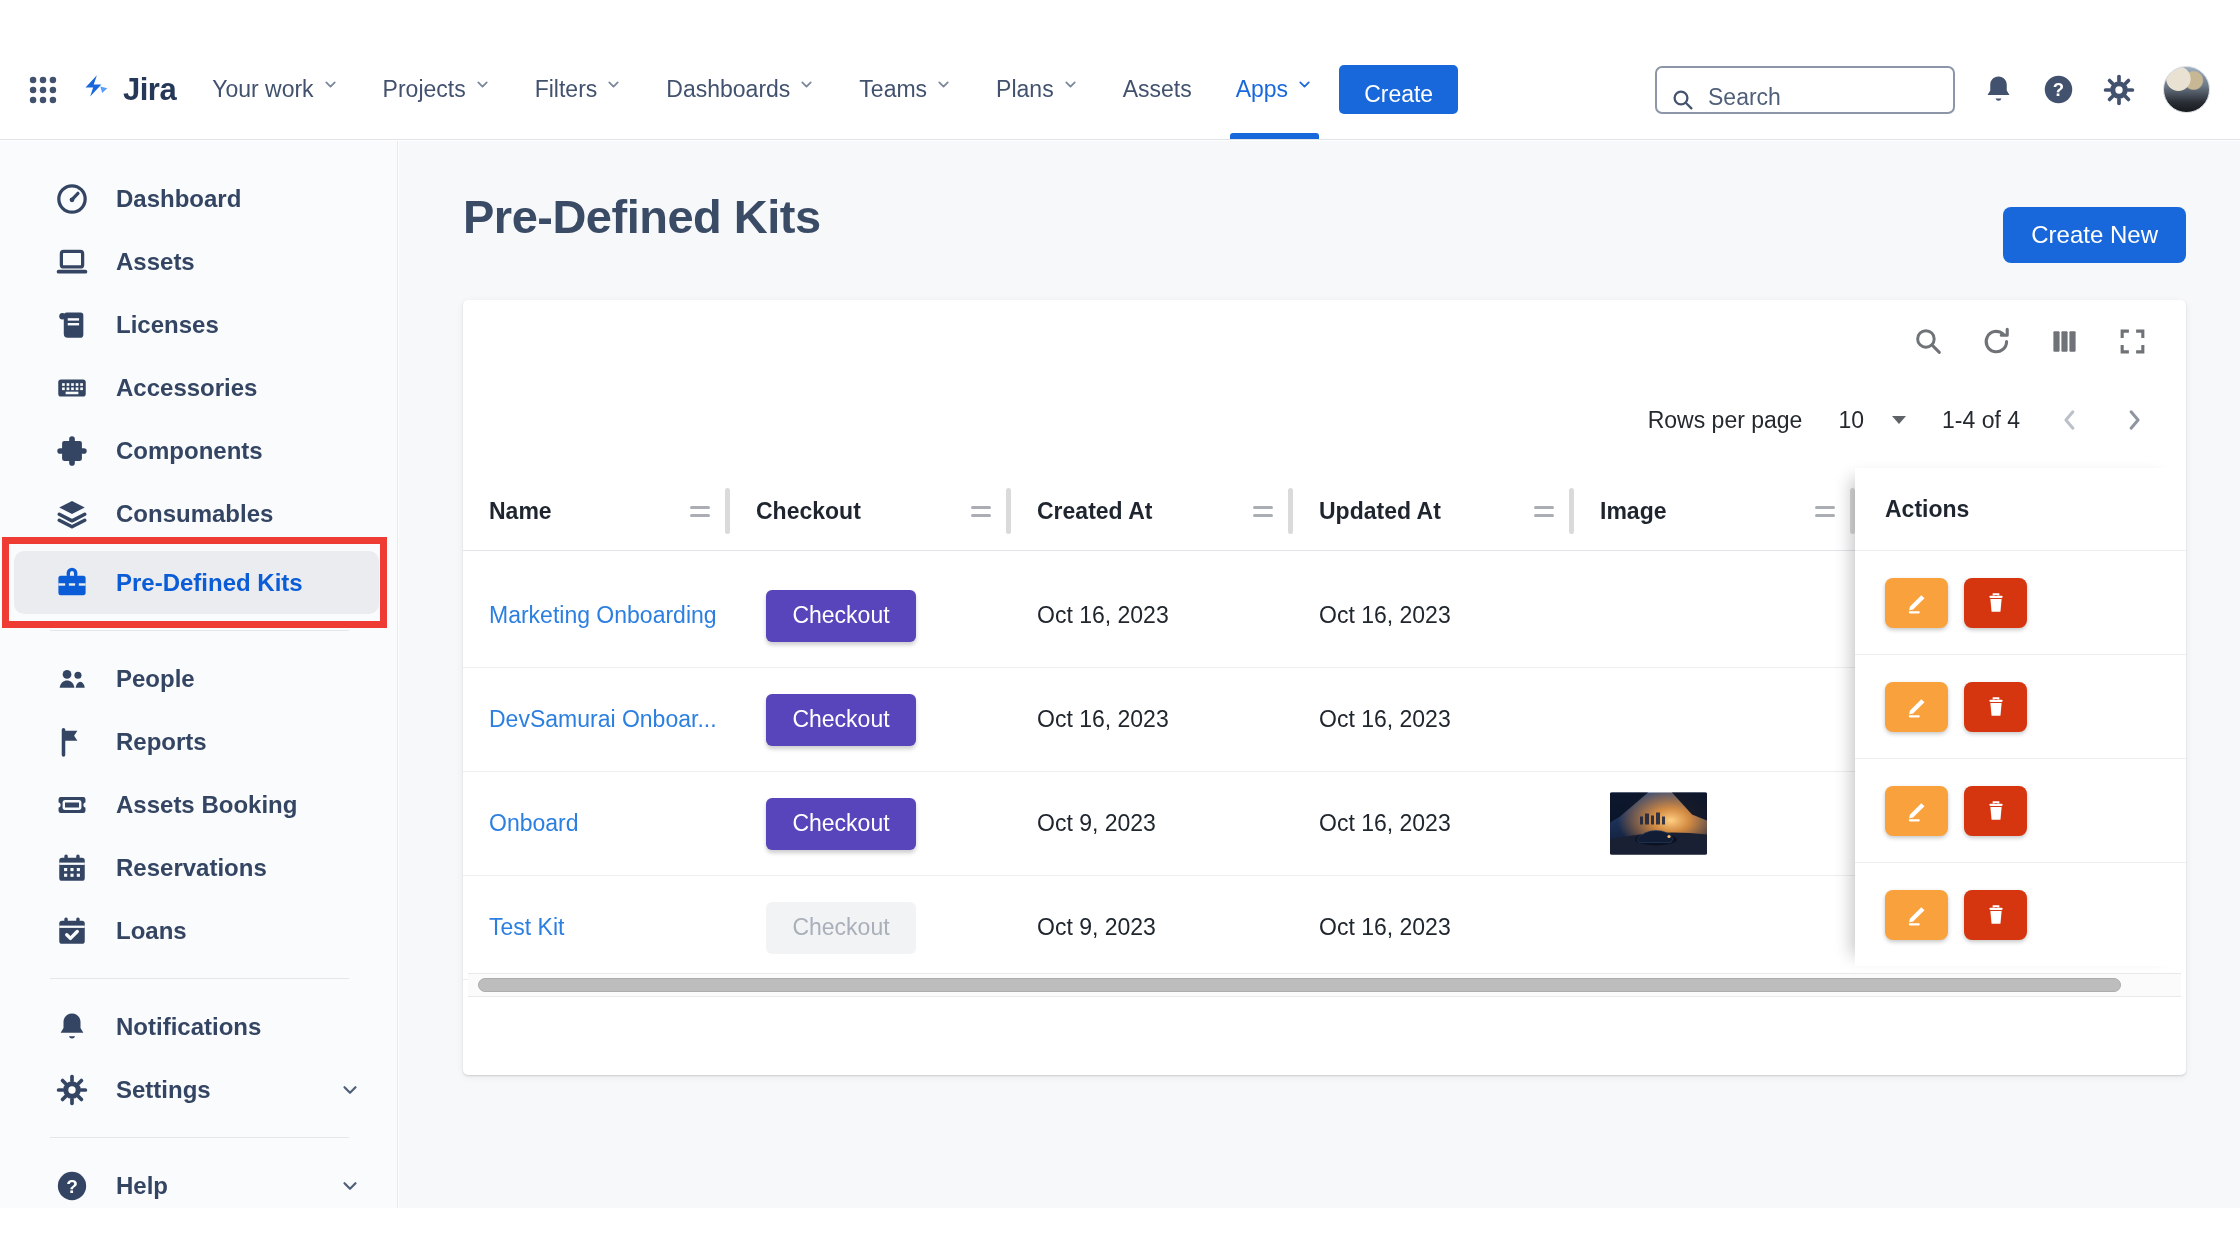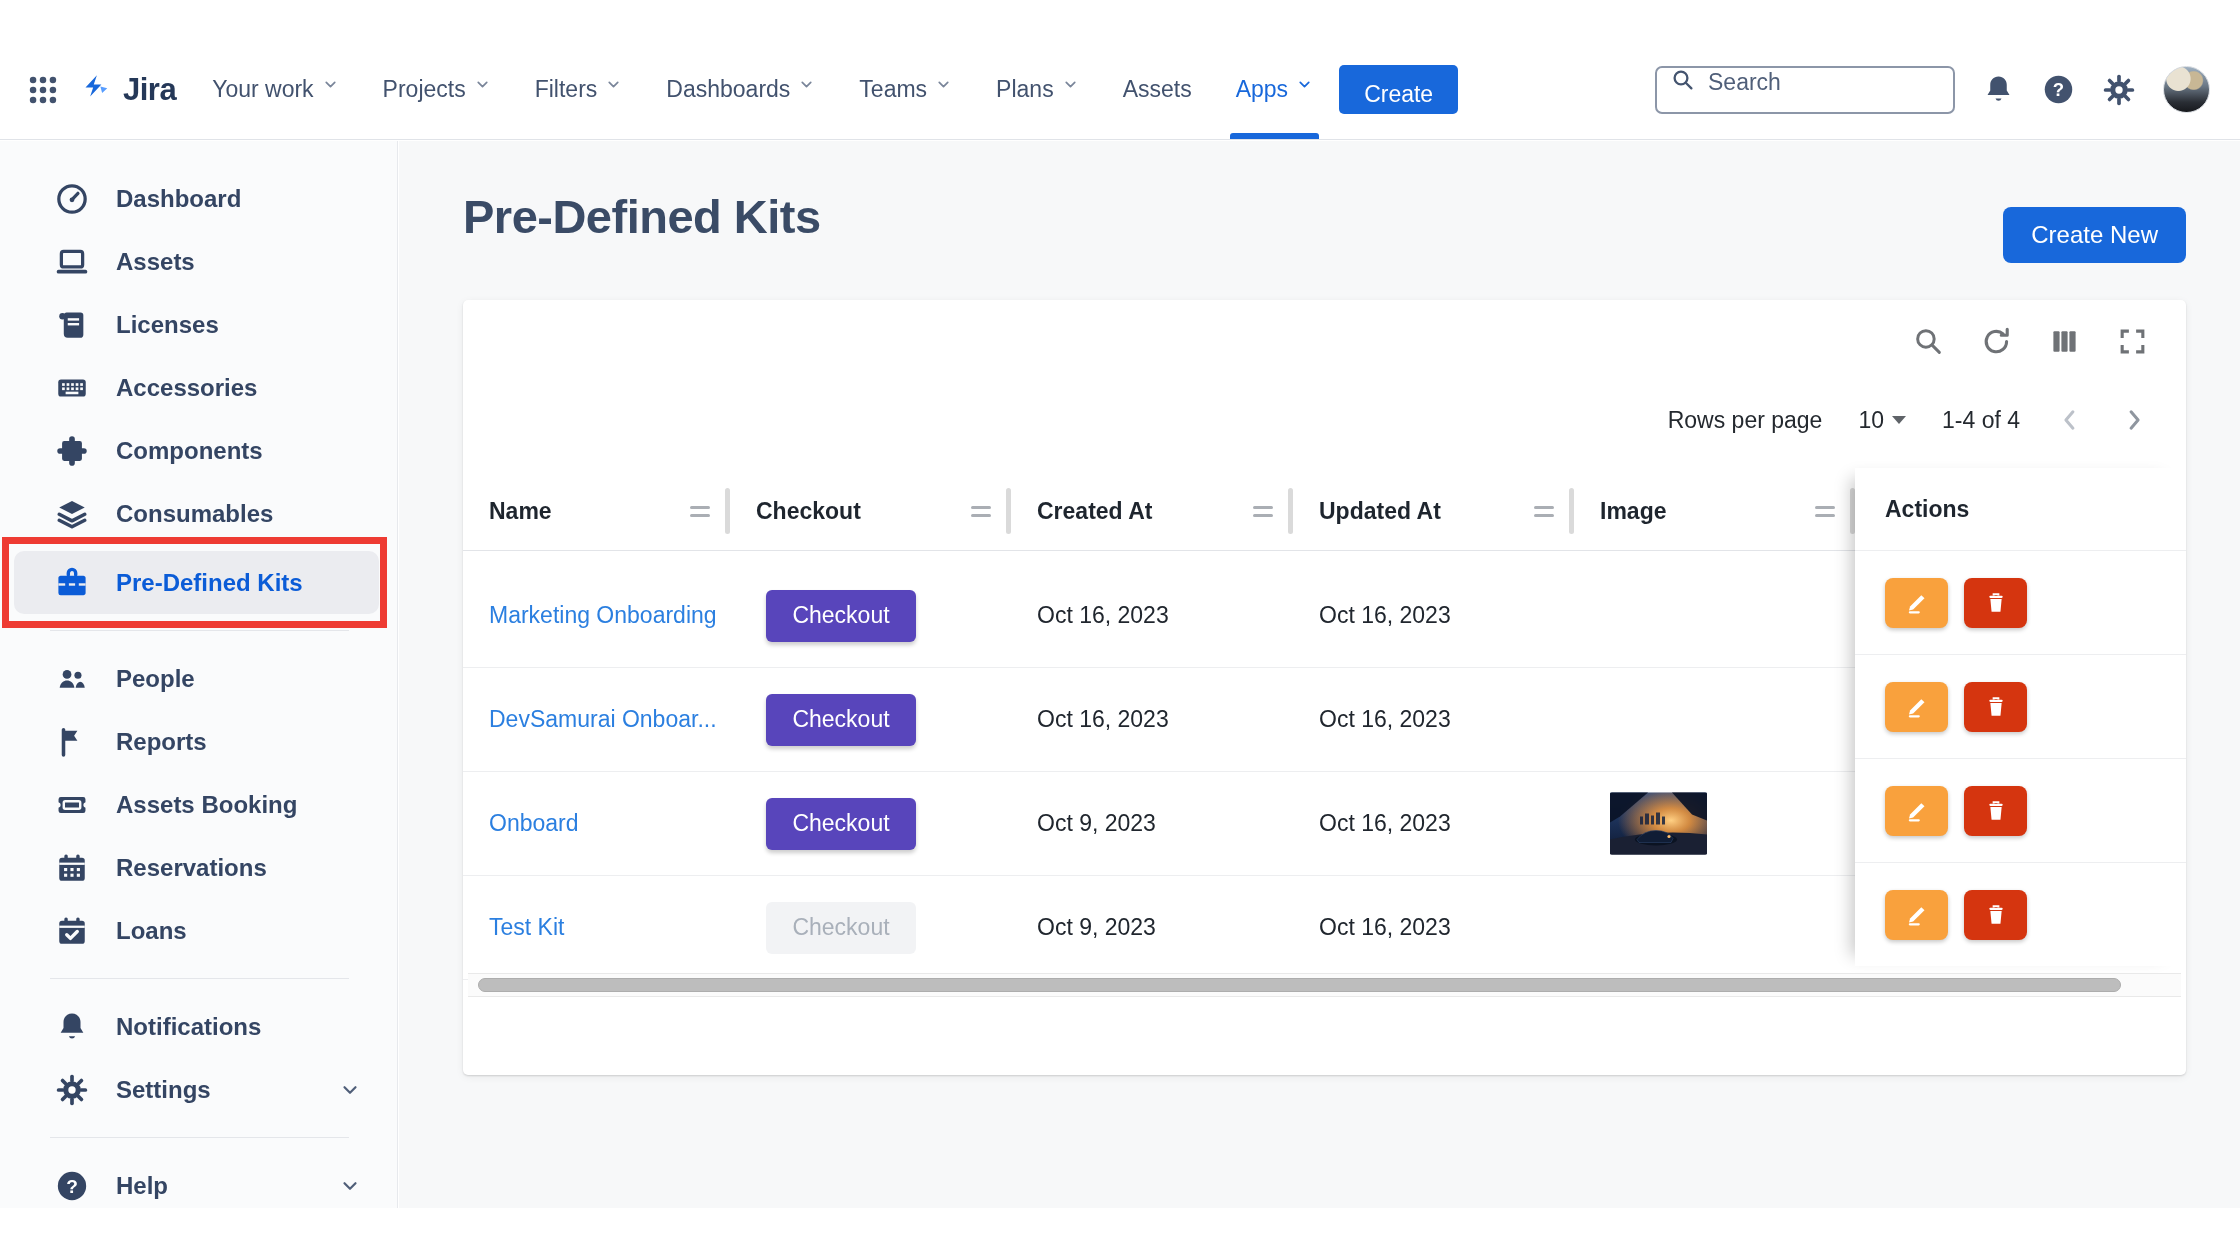--- a/index.html
+++ b/index.html
@@ -28,21 +28,21 @@
     position:relative;cursor:pointer;white-space:nowrap;}
   .nav-item .chev{color:#7A869A;}
   .nav-item.active{color:var(--nav-blue);font-weight:500;}
   .nav-item.active .chev{color:var(--nav-blue);}
   .nav-item.active::after{content:"";position:absolute;left:-6px;right:-6px;bottom:-36px;
     height:6px;border-radius:3px 3px 0 0;background:var(--nav-blue);}
   .create-btn{margin-left:26px;background:var(--nav-blue);color:#fff;font-size:23px;
     font-weight:500;border:none;border-radius:5px;height:49px;padding:16px 25px;cursor:pointer;
     font-family:inherit;}
   .header-right{display:flex;align-items:center;gap:27px;}
-  .search-box{display:flex;align-items:flex-start;width:268px;height:44px;border:2px solid #8C96A8;
+  .search-box{display:flex;align-items:flex-end;width:268px;height:44px;border:2px solid #8C96A8;
     border-radius:7px;padding:0 14px;gap:11px;background:#fff;}
   .search-box svg{color:#44546F;flex:0 0 auto;}
   .search-box input{border:none;outline:none;font-size:23px;color:#1d2530;width:100%;
     background:transparent;font-family:inherit;}
   .search-box input::placeholder{color:#505F79;opacity:1;}
   .hdr-icon{color:#42526E;cursor:pointer;}
   .avatar{width:45px;height:45px;border-radius:50%;cursor:pointer;border:1px solid #d7dbe0;
     background:
       radial-gradient(circle at 32% 26%,#e9e2d2 0 26%,rgba(0,0,0,0) 28%),
       radial-gradient(circle at 66% 30%,#c8b795 0 20%,rgba(0,0,0,0) 23%),
@@ -72,21 +72,21 @@
     font-weight:500;cursor:pointer;font-family:inherit;}
 
   .card{position:absolute;top:159px;left:64px;width:1723px;height:775px;background:#fff;
     border-radius:5px;box-shadow:0 1px 2px rgba(0,0,0,.14),0 2px 8px rgba(0,0,0,.06);}
 
   .card-toolbar{position:absolute;top:26px;right:38px;display:flex;gap:37px;align-items:center;}
   .tool-btn{color:#6F7276;cursor:pointer;background:none;border:none;padding:0;}
 
   .card-pagination{position:absolute;top:106px;right:38px;display:flex;align-items:center;
     gap:36px;font-size:23px;color:#24292F;}
-  .rpp-select{display:flex;align-items:center;gap:8px;cursor:pointer;}
+  .rpp-select{display:flex;align-items:center;gap:28px;cursor:pointer;}
   .tri{width:0;height:0;border-left:7px solid transparent;border-right:7px solid transparent;
     border-top:8px solid #5F6368;}
   .pg-btn{background:none;border:none;padding:0;cursor:pointer;}
   .pg-prev{color:#BCC1C9;}
   .pg-next{color:#8F969F;}
 
   .thead{position:absolute;top:172px;left:0;width:1392px;height:78px;display:grid;
     grid-template-columns:267px 281px 282px 281px 281px;border-bottom:1px solid #E2E4E8;}
   .th{display:flex;align-items:center;padding-left:26px;font-size:23px;font-weight:700;
     color:#1E252E;}

